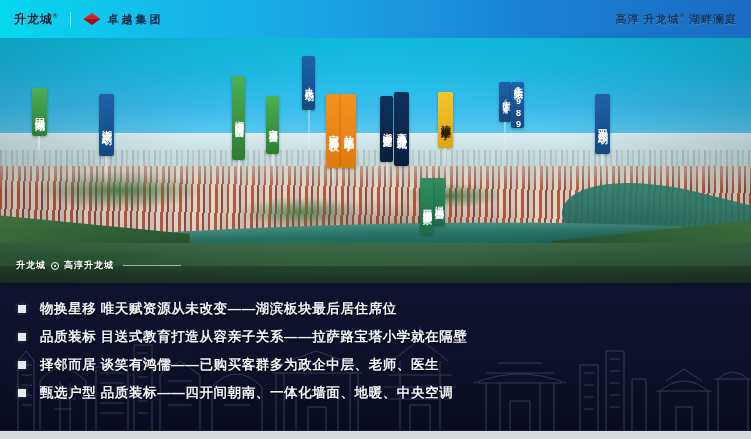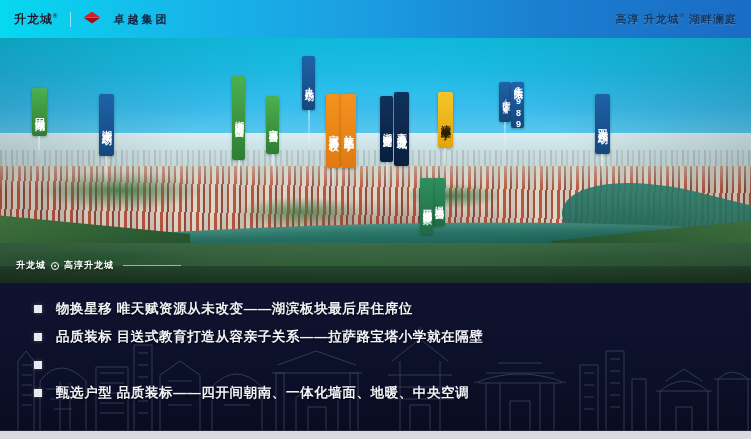--- a/index.html
+++ b/index.html
@@ -14,21 +14,21 @@
     background:linear-gradient(90deg,#05d9f0 0%, #16b9ea 22%, #1b9ee2 48%, #1a7fd0 72%, #1a6cc4 100%);
     display:flex; align-items:center;
   }
   .brand-left { display:flex; align-items:center; padding-left:14px; }
   .brand-mark {
     font-size:12px; font-weight:bold; color:#1a1a2e; letter-spacing:1px;
     text-shadow:0 0 1px rgba(255,255,255,.25);
   }
   .brand-sup { font-size:6px; vertical-align:super; color:#1a1a2e; }
   .brand-div { width:1px; height:15px; background:rgba(255,255,255,.55); margin:0 12px; }
-  .grp { display:flex; align-items:flex-start; gap:13px; }
+  .grp { display:flex; align-items:center; gap:7px; }
   .diamond { width:17px; height:12px; position:relative; }
   .diamond::before, .diamond::after {
     content:""; position:absolute; left:0; width:17px; height:6px;
   }
   .diamond::before { top:0; background:#d41f26;
     clip-path:polygon(50% 0, 100% 100%, 0 100%); }
   .diamond::after { top:6px; background:#9e0f18;
     clip-path:polygon(0 0, 100% 0, 50% 100%); }
   .grp-name { font-size:11px; font-weight:bold; color:#14233f; letter-spacing:3px; }
   .brand-right {
@@ -156,21 +156,21 @@
   .wm-dot::after { content:""; position:absolute; left:2.2px; top:2.2px; width:2.2px; height:2.2px; background:#fff; border-radius:50%; }
   .wm-line { width:58px; height:1px; background:rgba(255,255,255,.55); margin-left:4px; }
 
   
   .panel {
     position:absolute; left:0; top:283px; width:751px; height:148px;
     background:linear-gradient(180deg,#0f1330 0%, #0c1029 55%, #090c21 100%);
     overflow:hidden;
   }
   .skyline { position:absolute; left:0; bottom:0; width:751px; height:110px; opacity:.5; }
-  .bullets { position:absolute; left:0; top:0; width:751px; padding:12px 0 0 34px; z-index:3; }
+  .bullets { position:absolute; left:0; top:0; width:751px; padding:12px 0 0 18px; z-index:3; }
   .bullet { display:flex; align-items:center; height:28px; }
   .sq { width:8px; height:8px; background:#e9e9f2; margin-right:14px; flex:none; box-shadow:0 0 4px rgba(255,255,255,.25); }
   .btxt { color:#f2f3f8; font-size:13.5px; font-weight:bold; letter-spacing:.6px;
           text-shadow:0 1px 2px rgba(0,0,0,.8); white-space:nowrap; }
   .footer-strip {
     position:absolute; left:0; top:431px; width:751px; height:8px;
     background:#d9dade;
   }
 </style>
 </head>
@@ -358,20 +358,21 @@
       <div class="bullet">
         <span class="sq"></span>
         <span class="btxt">物换星移  唯天赋资源从未改变——湖滨板块最后居住席位</span>
       </div>
       <div class="bullet">
         <span class="sq"></span>
         <span class="btxt">品质装标  目送式教育打造从容亲子关系——拉萨路宝塔小学就在隔壁</span>
       </div>
       <div class="bullet">
         <span class="sq"></span>
+        <span class="btxt">择邻而居  谈笑有鸿儒——已购买客群多为政企中层、老师、医生</span>
       </div>
       <div class="bullet">
         <span class="sq"></span>
         <span class="btxt">甄选户型  品质装标——四开间朝南、一体化墙面、地暖、中央空调</span>
       </div>
     </div>
   </div>
 
   <div class="footer-strip"></div>
 </div>

